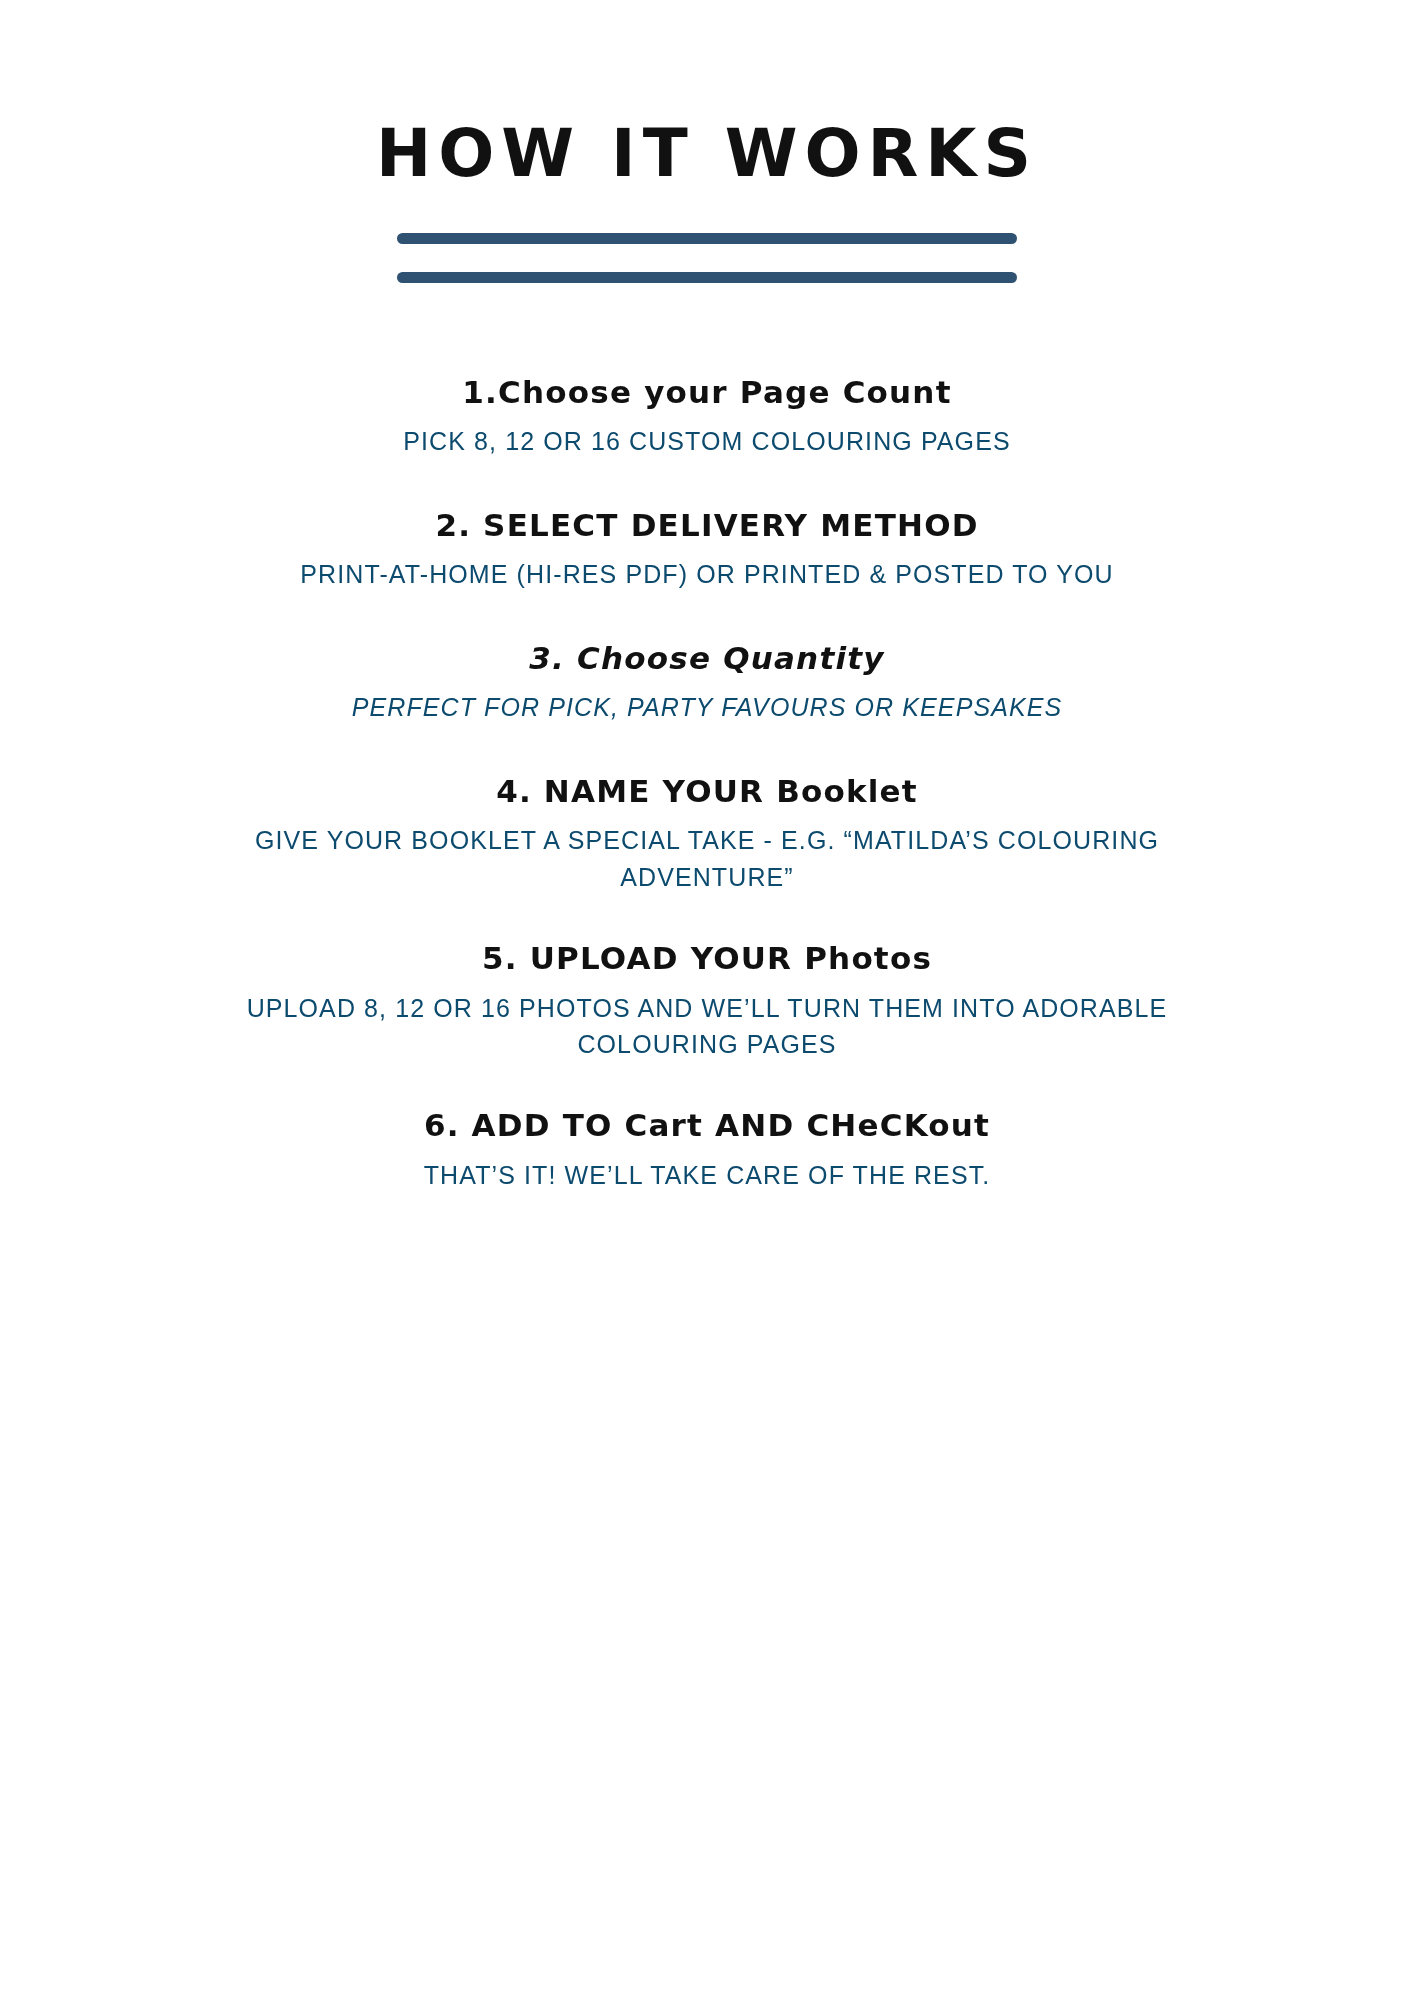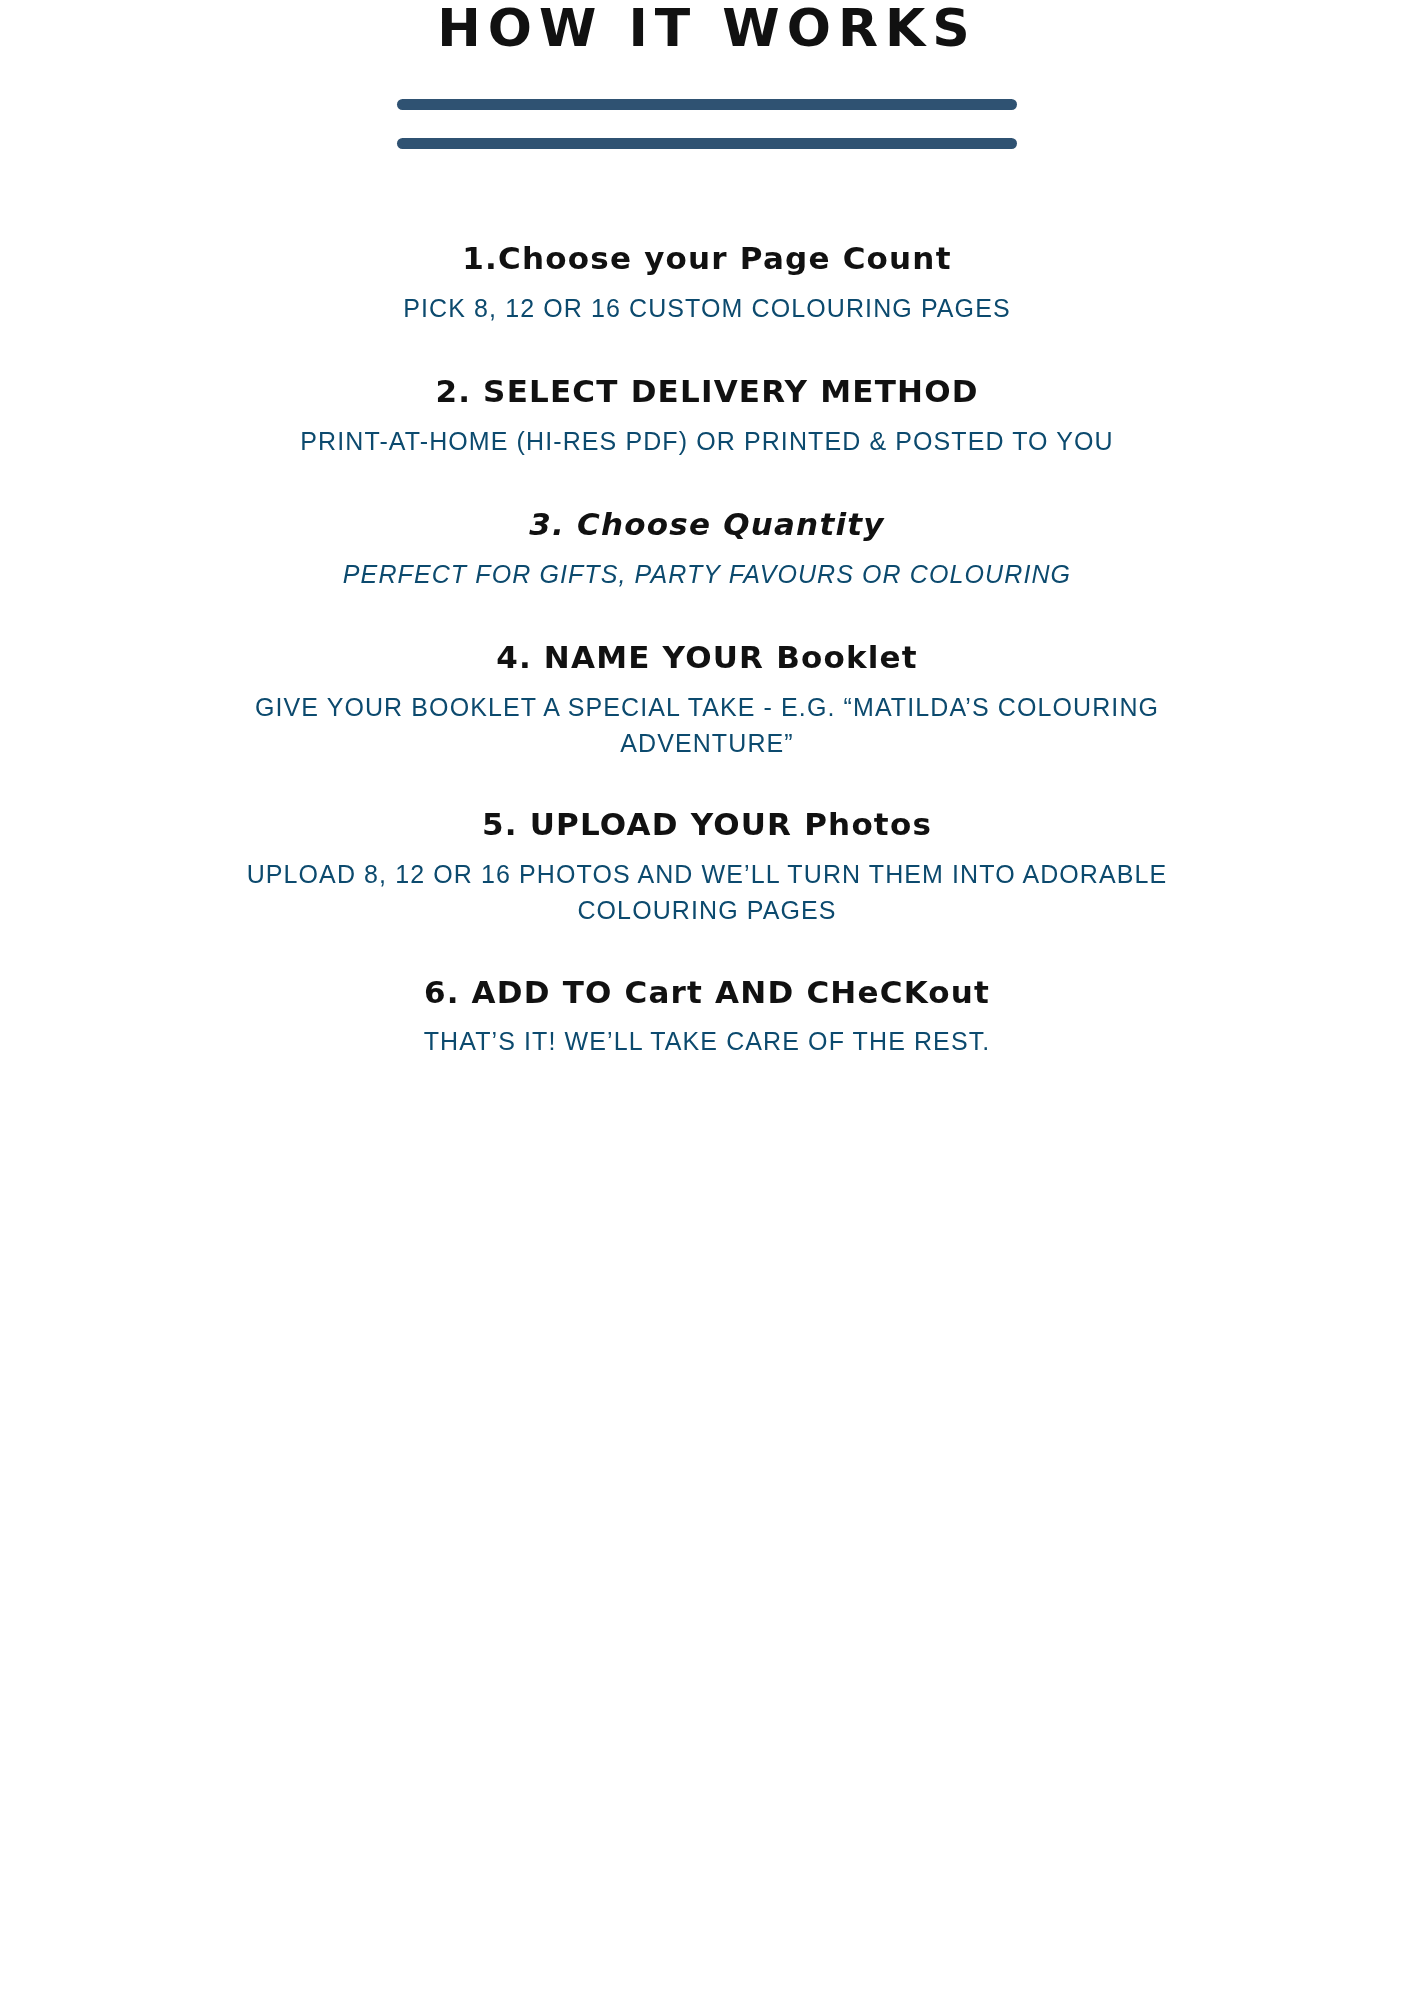--- a/index.html
+++ b/index.html
@@ -17,24 +17,25 @@
   .page {
     position: relative;
     width: 1414px;
     height: 2000px;
     box-sizing: border-box;
     padding: 0;
     background: #ffffff;
   }
   .title {
     margin: 0;
+    padding-top: 118px;
     text-align: center;
     font-family: "DejaVu Sans", sans-serif;
     font-weight: 700;
-    font-size: 52px;
+    font-size: 66px;
     letter-spacing: 7px;
     color: #111111;
     line-height: 1.1;
   }
   .rules {
     width: 620px;
     margin: 42px auto 0 auto;
   }
   .rule {
     height: 11px;
@@ -96,21 +97,21 @@
       <p class="step-desc">PICK 8, 12 OR 16 CUSTOM COLOURING PAGES</p>
     </div>
 
     <div class="step">
       <h2 class="step-heading">2. SELECT DELIVERY METHOD</h2>
       <p class="step-desc">PRINT-AT-HOME (HI-RES PDF) OR PRINTED &amp; POSTED TO YOU</p>
     </div>
 
     <div class="step">
       <h2 class="step-heading">3. Choose Quantity</h2>
-      <p class="step-desc">PERFECT FOR GIFTS, PARTY FAVOURS OR COLOURING</p>
+      <p class="step-desc">PERFECT FOR PICK, PARTY FAVOURS OR KEEPSAKES</p>
     </div>
 
     <div class="step">
       <h2 class="step-heading">4. NAME YOUR Booklet</h2>
       <p class="step-desc">GIVE YOUR BOOKLET A SPECIAL TAKE - E.G. “MATILDA’S COLOURING ADVENTURE”</p>
     </div>
 
     <div class="step">
       <h2 class="step-heading">5. UPLOAD YOUR Photos</h2>
       <p class="step-desc">UPLOAD 8, 12 OR 16 PHOTOS AND WE’LL TURN THEM INTO ADORABLE COLOURING PAGES</p>

